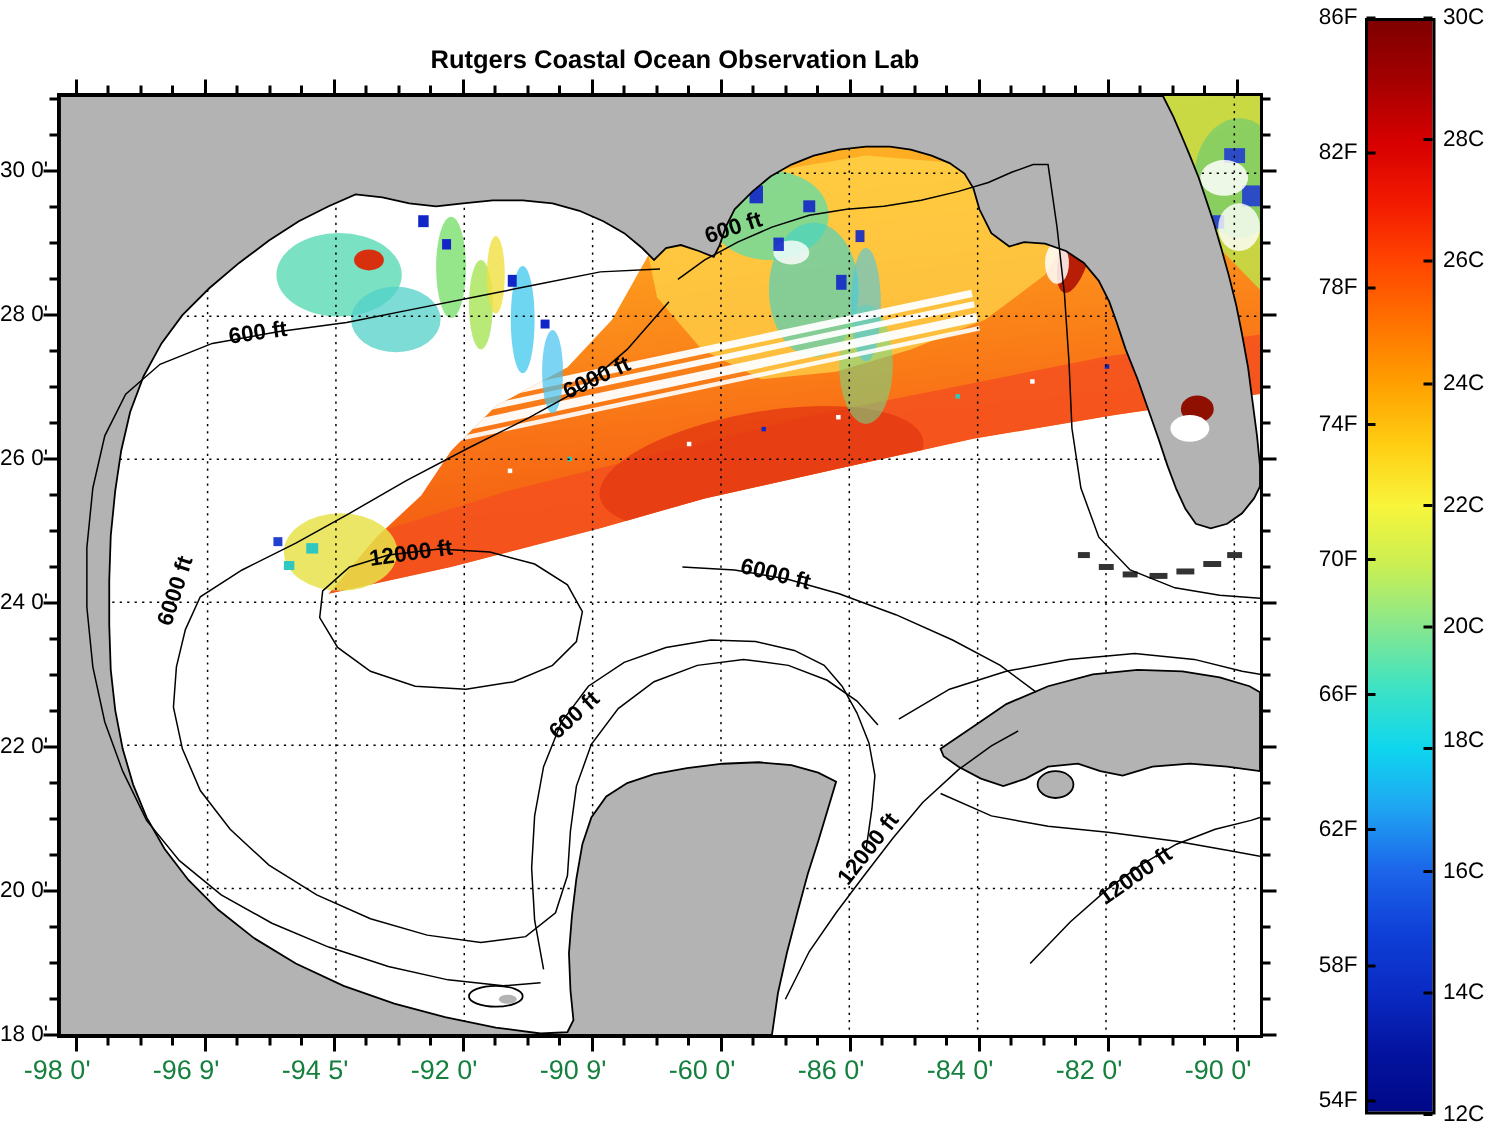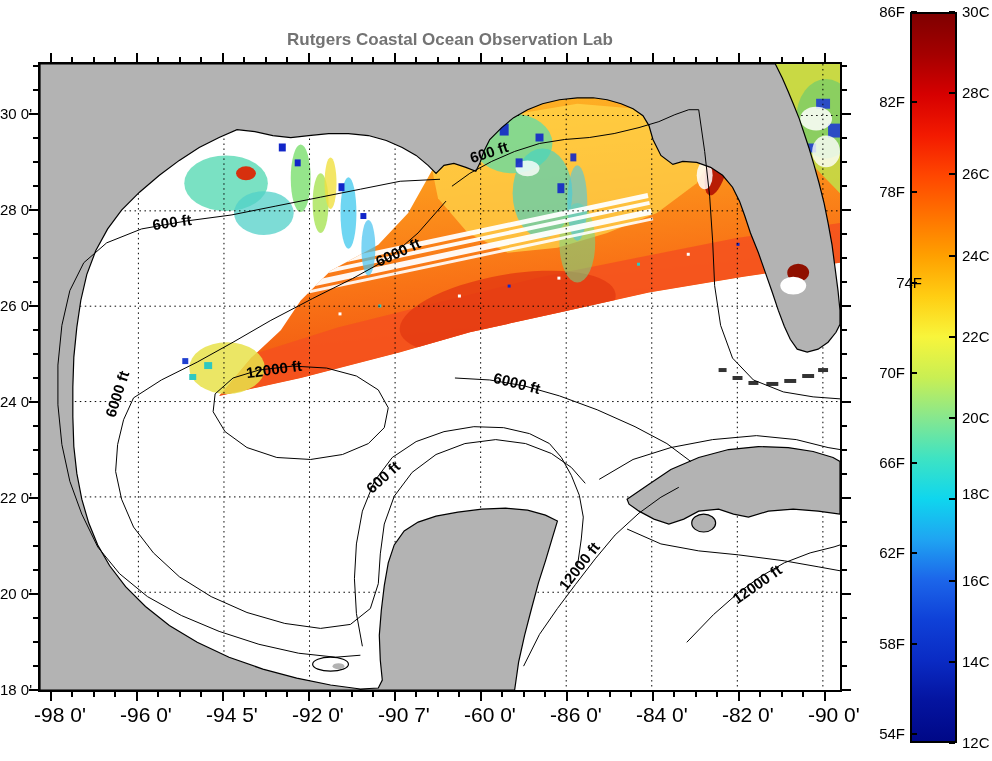--- a/index.html
+++ b/index.html
@@ -4,35 +4,35 @@
 <style>
   html,body{margin:0;padding:0;background:#fff;}
   #fig{position:relative;width:992px;height:761px;background:#fff;overflow:hidden;
        font-family:"Liberation Sans",sans-serif;}
   .title-line{position:absolute;left:0;width:900px;text-align:center;font-weight:bold;
        font-size:17px;white-space:pre;}
   #map{position:absolute;left:38px;top:62px;width:804px;height:630px;border:2px solid #000;
        box-sizing:border-box;background:#fff;overflow:hidden;}
   #map svg{display:block;width:100%;height:100%;}
   .tick{position:absolute;background:#000;}
-  .xlab{position:absolute;width:70px;text-align:right;font-size:21px;color:#000000;}
+  .xlab{position:absolute;width:70px;text-align:left;font-size:18px;color:#15803d;}
   .ylab{position:absolute;width:60px;text-align:right;font-size:15px;color:#000;}
   .cblab{position:absolute;font-size:15px;color:#000;}
   .cblab.f{width:40px;text-align:right;}
   .ctlab{position:absolute;font-size:15px;font-weight:bold;color:#000;white-space:nowrap;
        transform:translate(-50%,-50%);}
   #cbar{position:absolute;left:910px;top:12px;width:47px;height:731px;
        border:2px solid #000;box-sizing:border-box;}
 </style>
 </head>
 <body>
 
 <div id="fig">
 
-  <div class="title-line" style="top: 30px; color: #737373;">Rutgers Coastal Ocean Observation Lab</div>
+  <div class="title-line" style="top: 30px; color: #000000;">Rutgers Coastal Ocean Observation Lab</div>
 
   <div id="map">
     <svg viewBox="0 0 804 630" preserveAspectRatio="none">
       <defs>
         <linearGradient id="sw" x1="0" y1="0" x2="0.2" y2="1">
           <stop offset="0" stop-color="#FFC62E"></stop>
           <stop offset="0.35" stop-color="#FDA01E"></stop>
           <stop offset="0.7" stop-color="#F97316"></stop>
           <stop offset="1" stop-color="#F05010"></stop>
         </linearGradient>
@@ -191,30 +191,30 @@
       <div class="ctlab" style="left: 539px; top: 502px; transform: translate(-50%, -50%) rotate(-52deg);">12000 ft</div>
       <div class="ctlab" style="left: 717px; top: 520px; transform: translate(-50%, -50%) rotate(-35deg);">12000 ft</div>
     </div>
 
   <div id="cbar" style="background: linear-gradient(rgb(127, 0, 0) 0%, rgb(165, 0, 0) 5.6%, rgb(214, 0, 0) 11.1%, rgb(243, 26, 0) 16.7%, rgb(255, 70, 0) 22.2%, rgb(255, 115, 0) 27.8%, rgb(255, 160, 0) 33.3%, rgb(255, 206, 19) 38.9%, rgb(248, 245, 59) 44.4%, rgb(201, 239, 83) 50%, rgb(134, 231, 143) 55.6%, rgb(62, 227, 195) 61.1%, rgb(15, 214, 238) 66.7%, rgb(31, 165, 242) 72.2%, rgb(28, 102, 234) 77.8%, rgb(15, 65, 216) 83.3%, rgb(10, 43, 196) 88.9%, rgb(4, 20, 160) 94.4%, rgb(0, 8, 135) 100%);"></div>
 <div class="tick" style="left: 49.8984px; top: 692px; width: 2px; height: 9px;"></div>
     <div class="tick" style="left: 49.8984px; top: 53px; width: 2px; height: 9px;"></div>
     <div class="xlab" style="left: 15.8984px; top: 703px;">-98 0'</div>
     <div class="tick" style="left: 135.888px; top: 692px; width: 2px; height: 9px;"></div>
     <div class="tick" style="left: 135.888px; top: 53px; width: 2px; height: 9px;"></div>
-    <div class="xlab" style="left: 101.888px; top: 703px;">-96 0'</div>
+    <div class="xlab" style="left: 101.888px; top: 703px;">-96 9'</div>
     <div class="tick" style="left: 221.877px; top: 692px; width: 2px; height: 9px;"></div>
     <div class="tick" style="left: 221.877px; top: 53px; width: 2px; height: 9px;"></div>
     <div class="xlab" style="left: 187.877px; top: 703px;">-94 5'</div>
     <div class="tick" style="left: 307.866px; top: 692px; width: 2px; height: 9px;"></div>
     <div class="tick" style="left: 307.866px; top: 53px; width: 2px; height: 9px;"></div>
     <div class="xlab" style="left: 273.866px; top: 703px;">-92 0'</div>
     <div class="tick" style="left: 393.856px; top: 692px; width: 2px; height: 9px;"></div>
     <div class="tick" style="left: 393.856px; top: 53px; width: 2px; height: 9px;"></div>
-    <div class="xlab" style="left: 359.856px; top: 703px;">-90 7'</div>
+    <div class="xlab" style="left: 359.856px; top: 703px;">-90 9'</div>
     <div class="tick" style="left: 479.845px; top: 692px; width: 2px; height: 9px;"></div>
     <div class="tick" style="left: 479.845px; top: 53px; width: 2px; height: 9px;"></div>
     <div class="xlab" style="left: 445.845px; top: 703px;">-60 0'</div>
     <div class="tick" style="left: 565.834px; top: 692px; width: 2px; height: 9px;"></div>
     <div class="tick" style="left: 565.834px; top: 53px; width: 2px; height: 9px;"></div>
     <div class="xlab" style="left: 531.834px; top: 703px;">-86 0'</div>
     <div class="tick" style="left: 651.824px; top: 692px; width: 2px; height: 9px;"></div>
     <div class="tick" style="left: 651.824px; top: 53px; width: 2px; height: 9px;"></div>
     <div class="xlab" style="left: 617.824px; top: 703px;">-84 0'</div>
     <div class="tick" style="left: 737.813px; top: 692px; width: 2px; height: 9px;"></div>
@@ -337,21 +337,21 @@
     <div class="tick" style="left: 33px; top: 88.8294px; width: 5px; height: 2px;"></div>
     <div class="tick" style="left: 842px; top: 88.8294px; width: 5px; height: 2px;"></div>
     <div class="tick" style="left: 33px; top: 64.8385px; width: 5px; height: 2px;"></div>
     <div class="tick" style="left: 842px; top: 64.8385px; width: 5px; height: 2px;"></div>
     <div class="cblab f" style="right: 87px; top: 3px;">86F</div>
     <div class="tick" style="left: 911px; top: 11px; width: 6px; height: 2px;"></div>
     <div class="cblab f" style="right: 87px; top: 93.2469px;">82F</div>
     <div class="tick" style="left: 911px; top: 101.247px; width: 6px; height: 2px;"></div>
     <div class="cblab f" style="right: 87px; top: 183.494px;">78F</div>
     <div class="tick" style="left: 911px; top: 191.494px; width: 6px; height: 2px;"></div>
-    <div class="cblab f" style="right: 70px; top: 273.741px;">74F</div>
+    <div class="cblab f" style="right: 87px; top: 273.741px;">74F</div>
     <div class="tick" style="left: 911px; top: 281.741px; width: 6px; height: 2px;"></div>
     <div class="cblab f" style="right: 87px; top: 363.988px;">70F</div>
     <div class="tick" style="left: 911px; top: 371.988px; width: 6px; height: 2px;"></div>
     <div class="cblab f" style="right: 87px; top: 454.235px;">66F</div>
     <div class="tick" style="left: 911px; top: 462.235px; width: 6px; height: 2px;"></div>
     <div class="cblab f" style="right: 87px; top: 544.481px;">62F</div>
     <div class="tick" style="left: 911px; top: 552.481px; width: 6px; height: 2px;"></div>
     <div class="cblab f" style="right: 87px; top: 634.728px;">58F</div>
     <div class="tick" style="left: 911px; top: 642.728px; width: 6px; height: 2px;"></div>
     <div class="cblab f" style="right: 87px; top: 724.975px;">54F</div>

